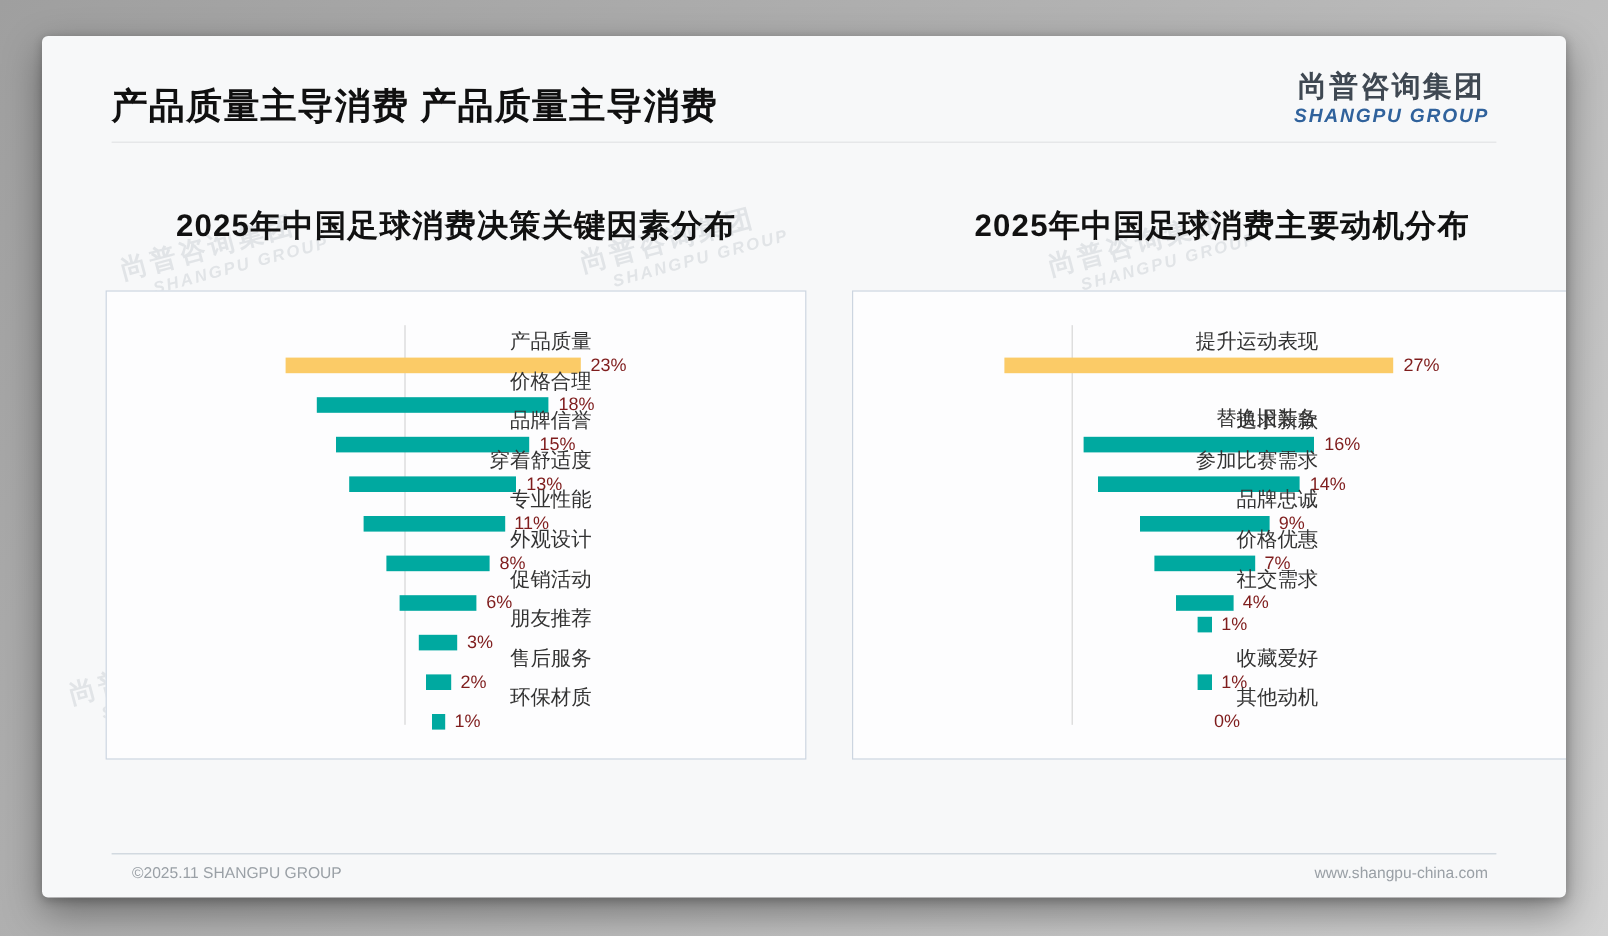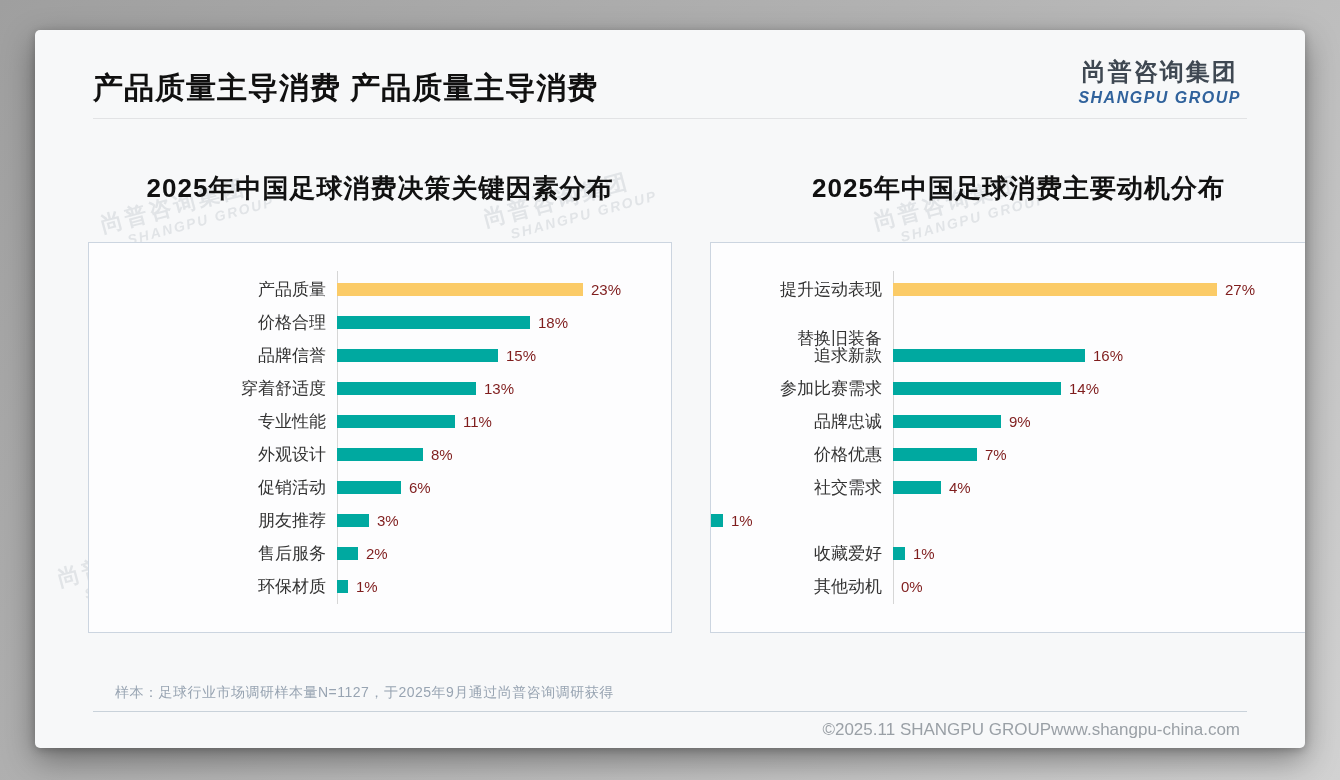--- a/index.html
+++ b/index.html
@@ -32,33 +32,33 @@
                    background:#e2e3e5; }
   
   .chart-section { position:absolute; top:138px; }
   .chart-section.left  { left:53px;  width:584px; }
   .chart-section.right { left:675px; width:617px; }
   .chart-title { text-align:center; font-size:26px; font-weight:700; color:#111;
                  letter-spacing:1px; height:40px; line-height:40px; white-space:nowrap; }
   .chart-box { position:relative; margin-top:34px; height:391px; background:#fdfdfe;
                border:1px solid #ccd5e0; padding-top:30px; }
   .axis { position:absolute; top:28px; bottom:28px; width:1px; background:#d6d6d6; }
-  .crow { display:flex; align-items:center; height:33px; position:relative; }
+  .crow { display:flex; align-items:center; height:33px; position:relative;flex-direction:column; }
   .clabel { text-align:right; padding-right:11px; font-size:17px; color:#333;
             flex-shrink:0; white-space:nowrap; }
   .bararea { flex:1; display:flex; align-items:center; height:100%; }
   .bar { height:13px; }
   .cvalue { margin-left:8px; font-size:15px; color:#7f1d1d; white-space:nowrap; }
   
   .footnote { position:absolute; left:80px; top:654px; font-size:14px; color:#98a4b2;
               letter-spacing:0.5px; }
   .footer-divider { position:absolute; left:58px; right:58px; top:681px; height:1px;
                     background:#c9d2da; }
   .foot-row { position:absolute; left:75px; right:65px; top:690px; display:flex;
-              justify-content:flex-end; font-size:17px; color:#9aa0a6; }
+              justify-content:space-between; font-size:13px; color:#9aa0a6; }
 </style>
 </head>
 <body>
 
 <div class="slide">
 
   <div>
       <div class="wm" style="left: 65px; top: 158px;">
         <div class="wm-cn">尚普咨询集团</div>
         <div class="wm-en">SHANGPU GROUP</div>
@@ -247,20 +247,19 @@
         </div>
         <div class="crow">
           <span class="clabel" style="width: 182px;">其他动机</span>
           <div class="bararea">
             <span class="cvalue">0%</span>
           </div>
         </div>
       </div>
   </section>
 
-  <div class="footnote">样本：足球行业市场调研样本量N=1127，于2025年9月通过尚普咨询调研获得</div>
   <div class="footer-divider"></div>
   <div class="foot-row">
     <span>©2025.11 SHANGPU GROUP</span>
     <span>www.shangpu-china.com</span>
   </div>
 
 </div>
 
 </body></html>

